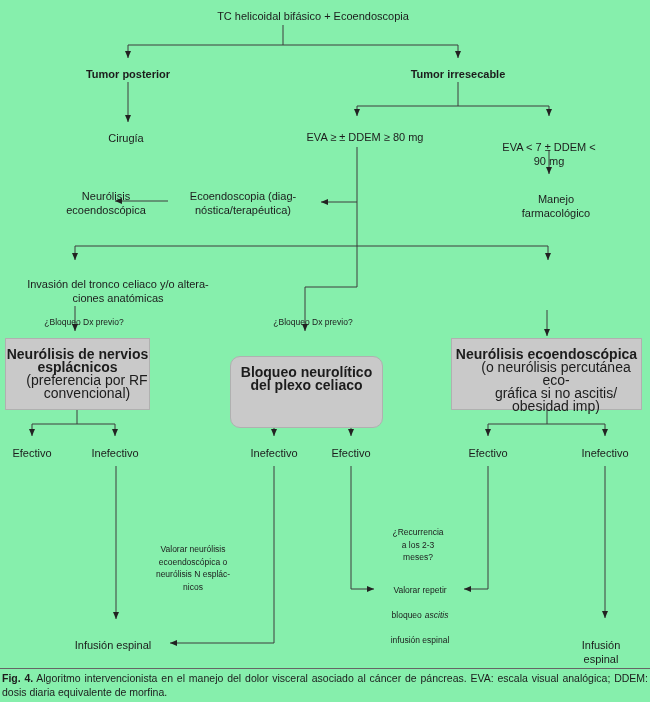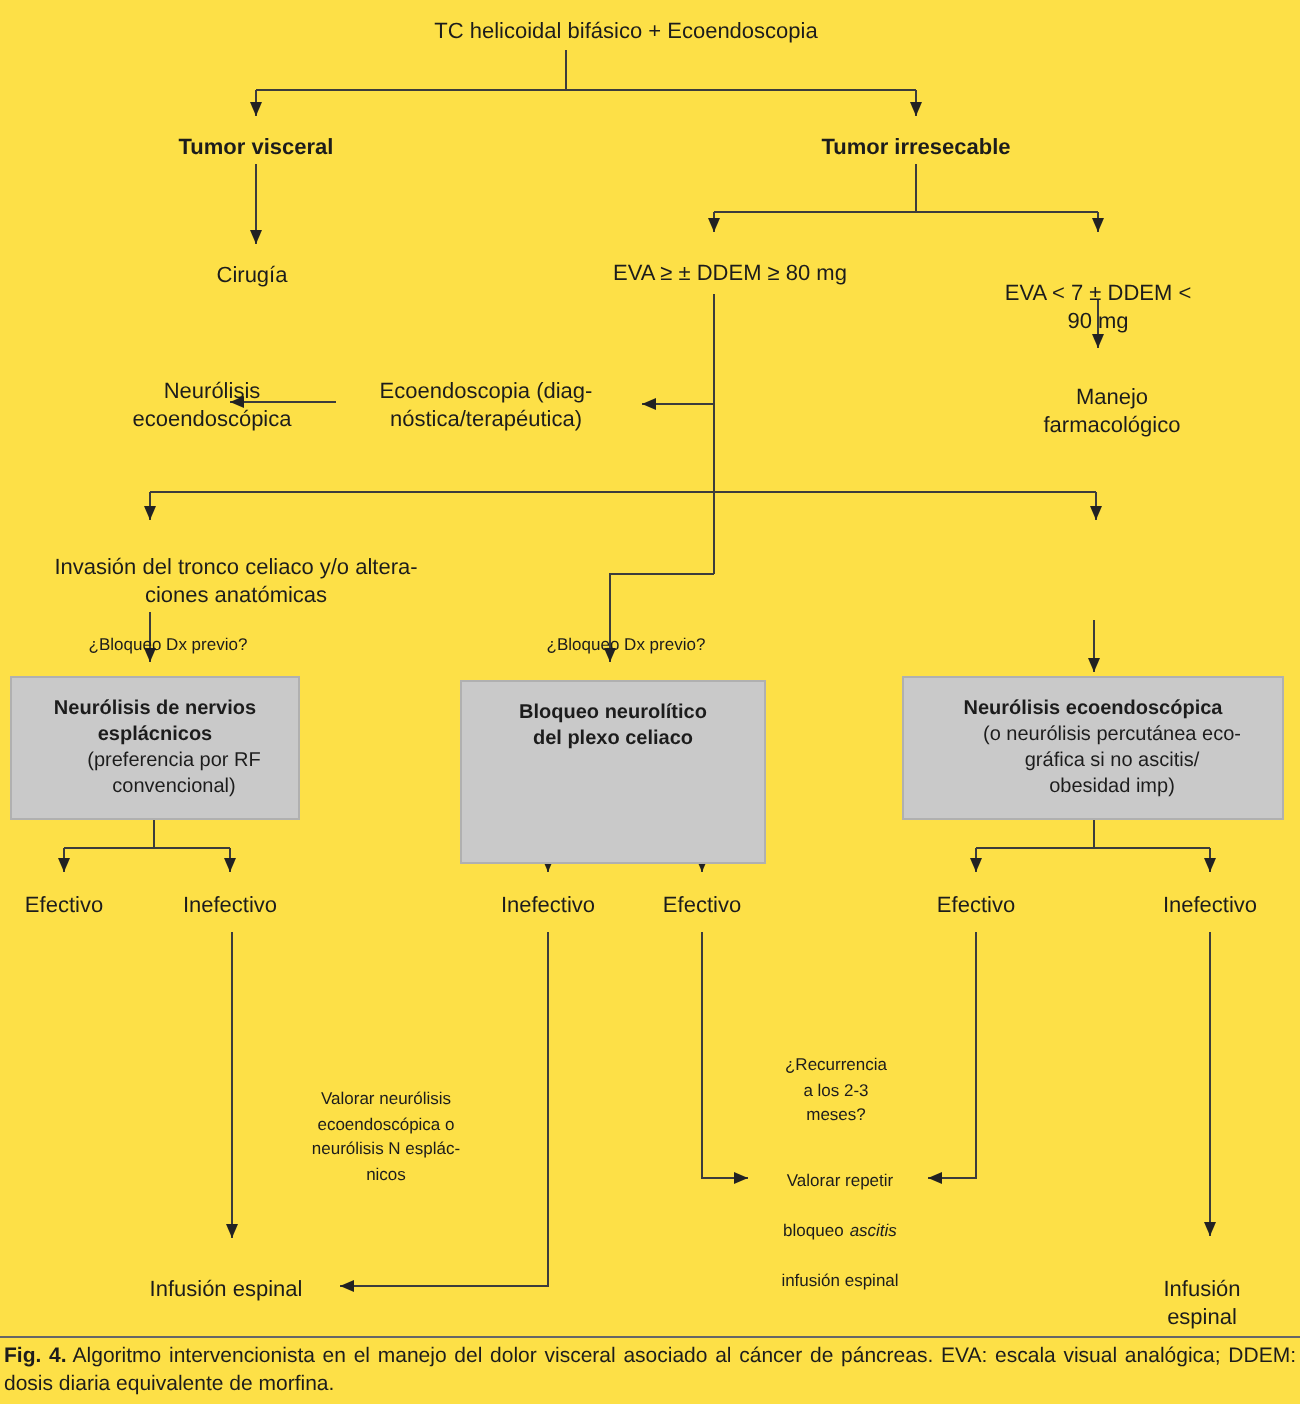--- a/index.html
+++ b/index.html
@@ -1,25 +1,25 @@
 <!DOCTYPE html>
 <html><head>
 <meta charset="utf-8">
 <style>
   html,body{margin:0;padding:0;background:#fff;}
-  #fig{position:relative;width:650px;height:702px;background:#fde047;
+  #fig{position:relative;width:650px;height:702px;background:#86efac;
        font-family:"Liberation Sans", sans-serif;color:#1c1c1c;overflow:hidden;}
   .node{position:absolute;font-size:11px;line-height:14px;text-align:center;
         white-space:pre-line;transform:translateX(-50%);}
   .leftanch{transform:none;text-align:left;}
   .bold{font-weight:bold;}
   .ann{position:absolute;font-size:8.5px;line-height:12.5px;text-align:center;
        white-space:pre-line;transform:translateX(-50%);}
   .gbox{position:absolute;background:#c9c9c9;border:1px solid #b0b0b0;
-        box-sizing:border-box;text-align:center;font-size:10px;line-height:13px;
+        box-sizing:border-box;text-align:center;font-size:14px;line-height:13px;
         padding-top:9px;}
   .gbox .gtitle{font-weight:bold;white-space:pre-line;}
   .gbox .gsub{white-space:pre-line;padding-left:19px;}
   .vr i{font-style:italic;margin-left:3px;}
   #connectors{position:absolute;left:0;top:0;}
   #caption-rule{position:absolute;left:0;right:0;top:668px;border-top:1px solid #666;}
   #caption{position:absolute;left:2px;right:2px;top:672px;font-size:10.5px;
            line-height:13.5px;text-align:justify;}
   #caption b{margin-right:3px;}
 </style>
@@ -69,21 +69,21 @@
       <path d="M116,466 V619" marker-end="url(#arw)"></path>
       <path d="M274,466 L274,643 L170,643" marker-end="url(#arw)"></path>
       <path d="M351,466 L351,589 L374,589" marker-end="url(#arw)"></path>
       <path d="M488,466 L488,589 L464,589" marker-end="url(#arw)"></path>
       <path d="M605,466 V618" marker-end="url(#arw)"></path>
     </g>
   </svg>
 
   <div class="node" style="left:313px;top:9px;">TC helicoidal bifásico + Ecoendoscopia</div>
 
-  <div class="node bold" style="left:128px;top:67px;">Tumor visceral</div>
+  <div class="node bold" style="left:128px;top:67px;">Tumor posterior</div>
   <div class="node bold" style="left:458px;top:67px;">Tumor irresecable</div>
 
   <div class="node" style="left:126px;top:131px;">Cirugía</div>
   <div class="node" style="left:365px;top:130px;">EVA ≥ ± DDEM ≥ 80 mg</div>
   <div class="node" style="left:549px;top:140px;text-align:center;">EVA &lt; 7 ± DDEM &lt; 90 mg</div>
 
   <div class="node" style="left:106px;top:189px;">Neurólisis
 ecoendoscópica</div>
   <div class="node" style="left:556px;top:192px;">Manejo farmacológico</div>
   <div class="node" style="left:243px;top:189px;">Ecoendoscopia (diag-
@@ -94,21 +94,21 @@
 
   <div class="ann leftanch" style="left:84px;top:316px;">¿Bloqueo Dx previo?</div>
   <div class="ann leftanch" style="left:313px;top:316px;">¿Bloqueo Dx previo?</div>
 
   <div class="gbox" style="left:5px;top:338px;width:145px;height:72px;">
     <div class="gtitle">Neurólisis de nervios
 esplácnicos</div>
     <div class="gsub">(preferencia por RF
 convencional)</div>
   </div>
-  <div class="gbox" style="left:230px;top:340px;width:153px;height:92px;">
+  <div class="gbox" style="left:230px;top:356px;width:153px;height:72px;border-radius:10px;">
     <div class="gtitle">Bloqueo neurolítico
 del plexo celiaco</div>
   </div>
   <div class="gbox" style="left:451px;top:338px;width:191px;height:72px;">
     <div class="gtitle">Neurólisis ecoendoscópica</div>
     <div class="gsub">(o neurólisis percutánea eco-
 gráfica si no ascitis/
 obesidad imp)</div>
   </div>
 

